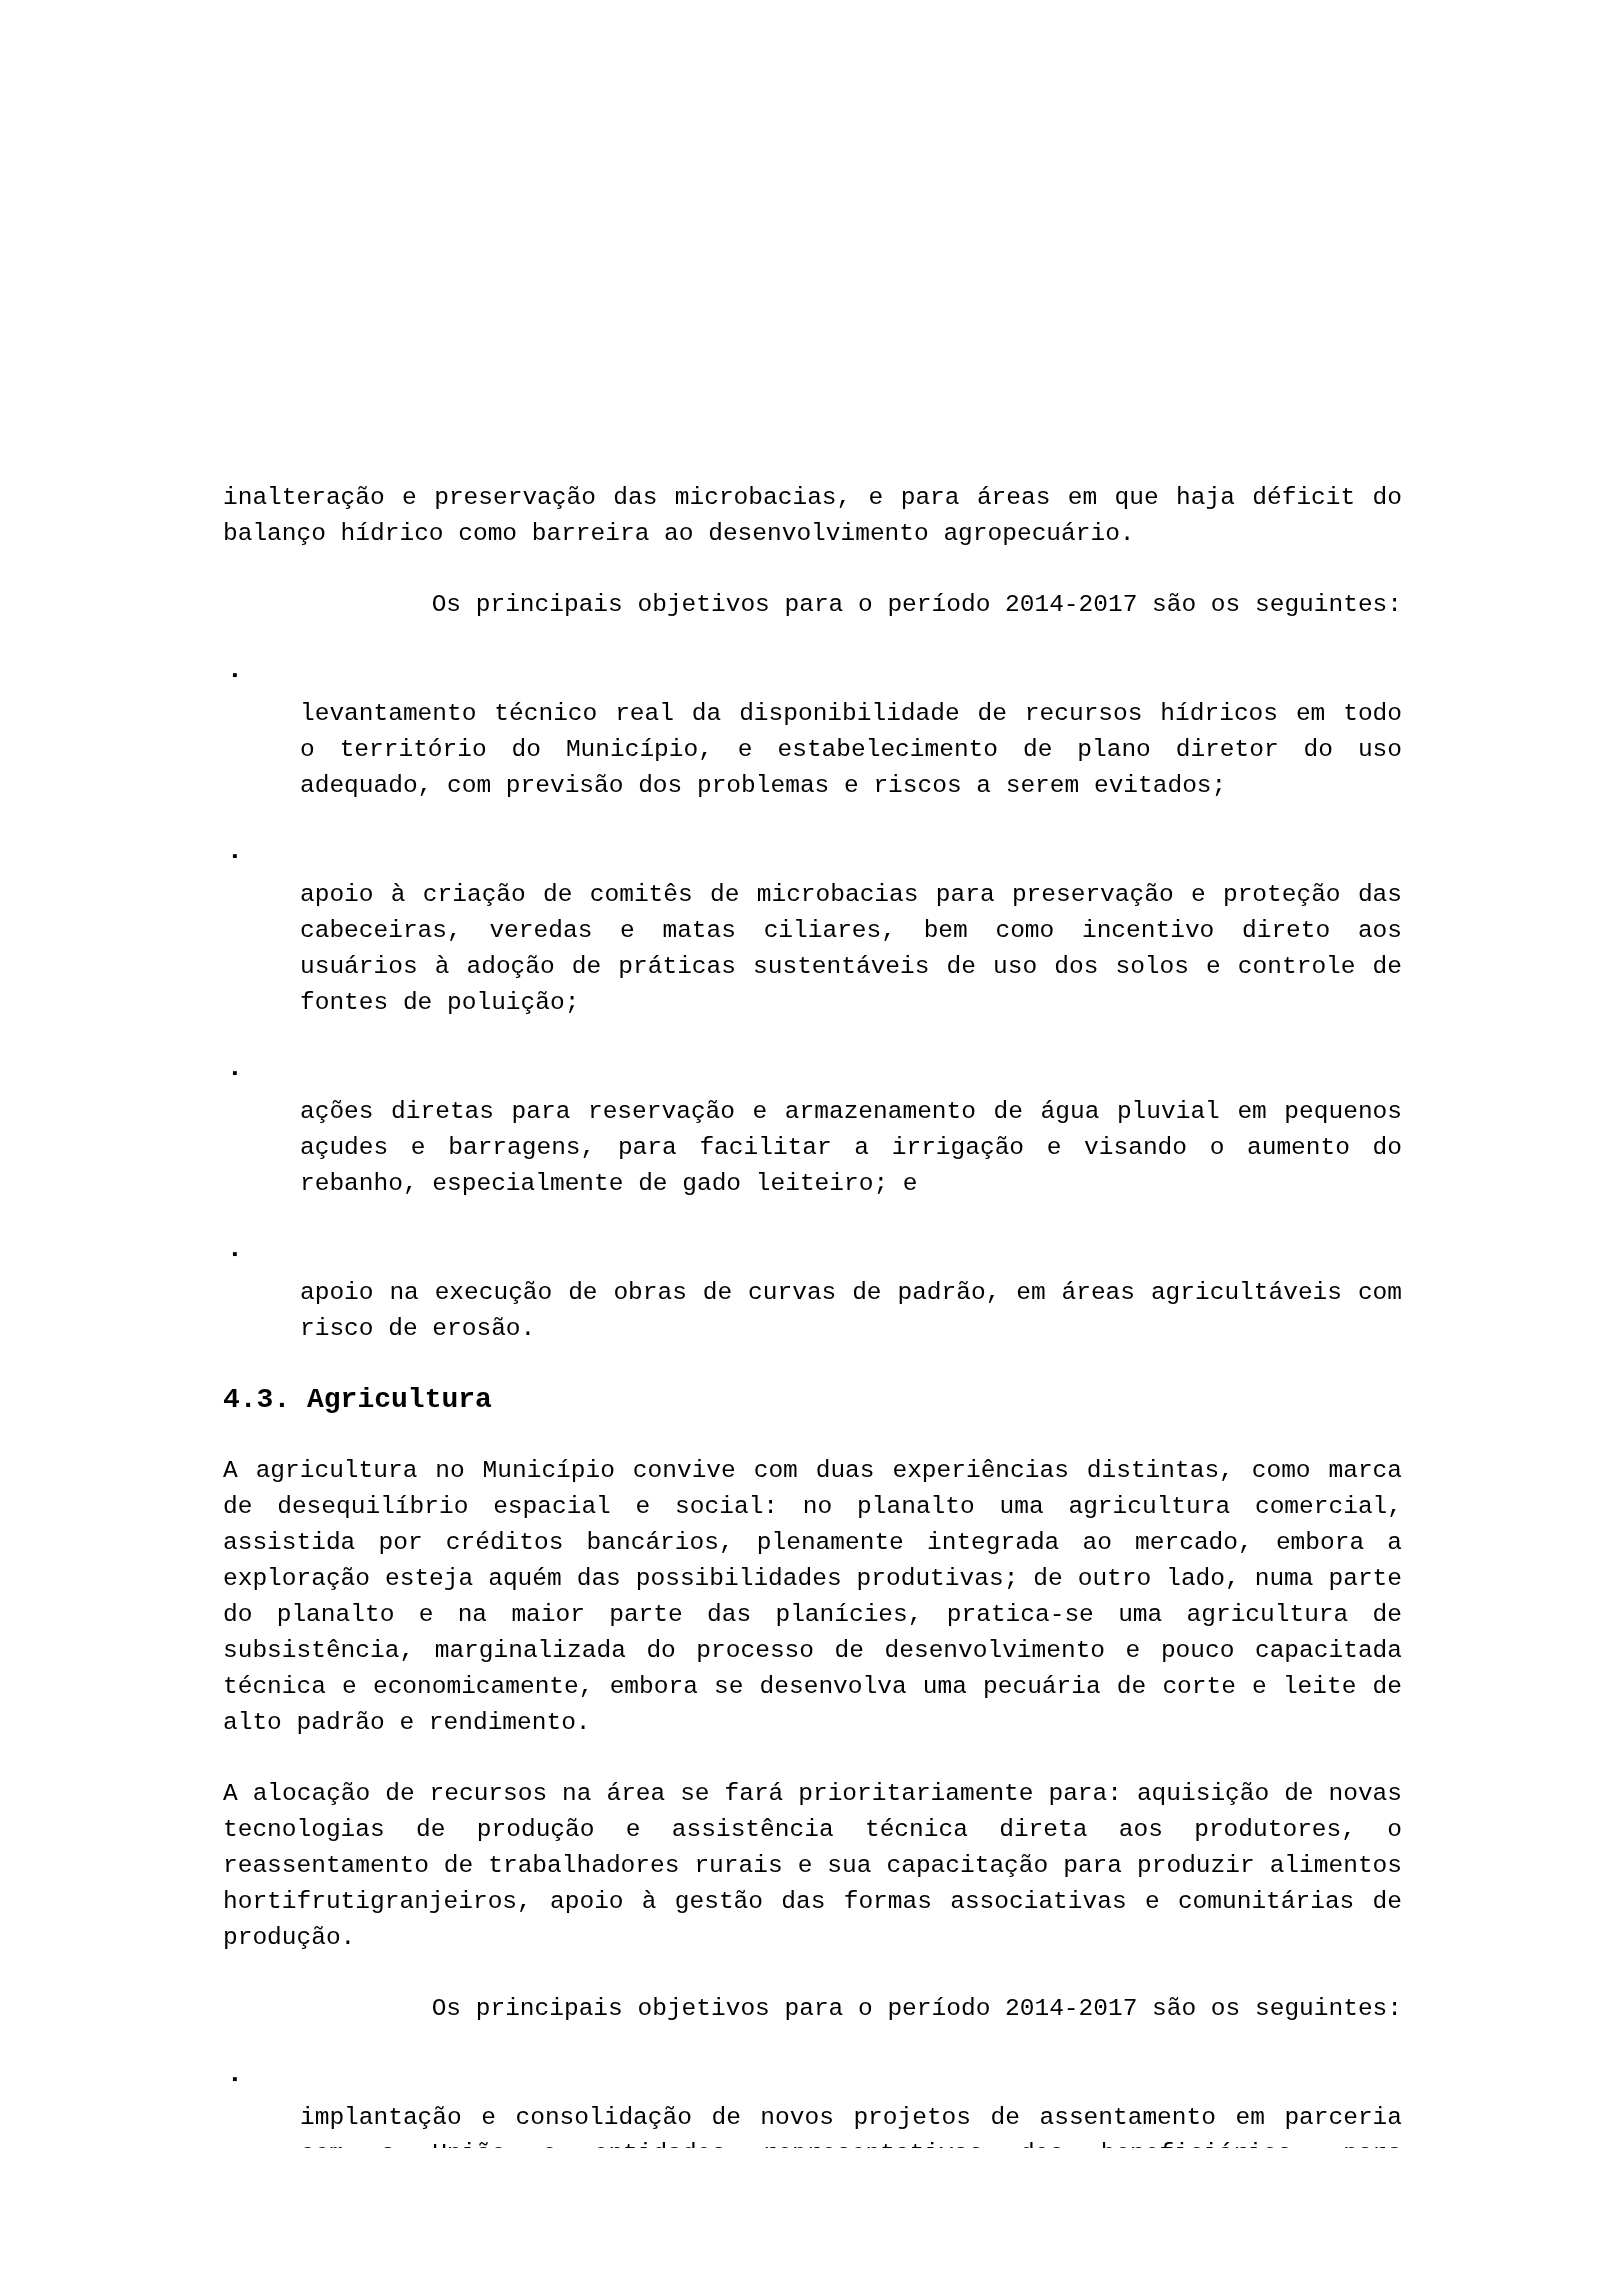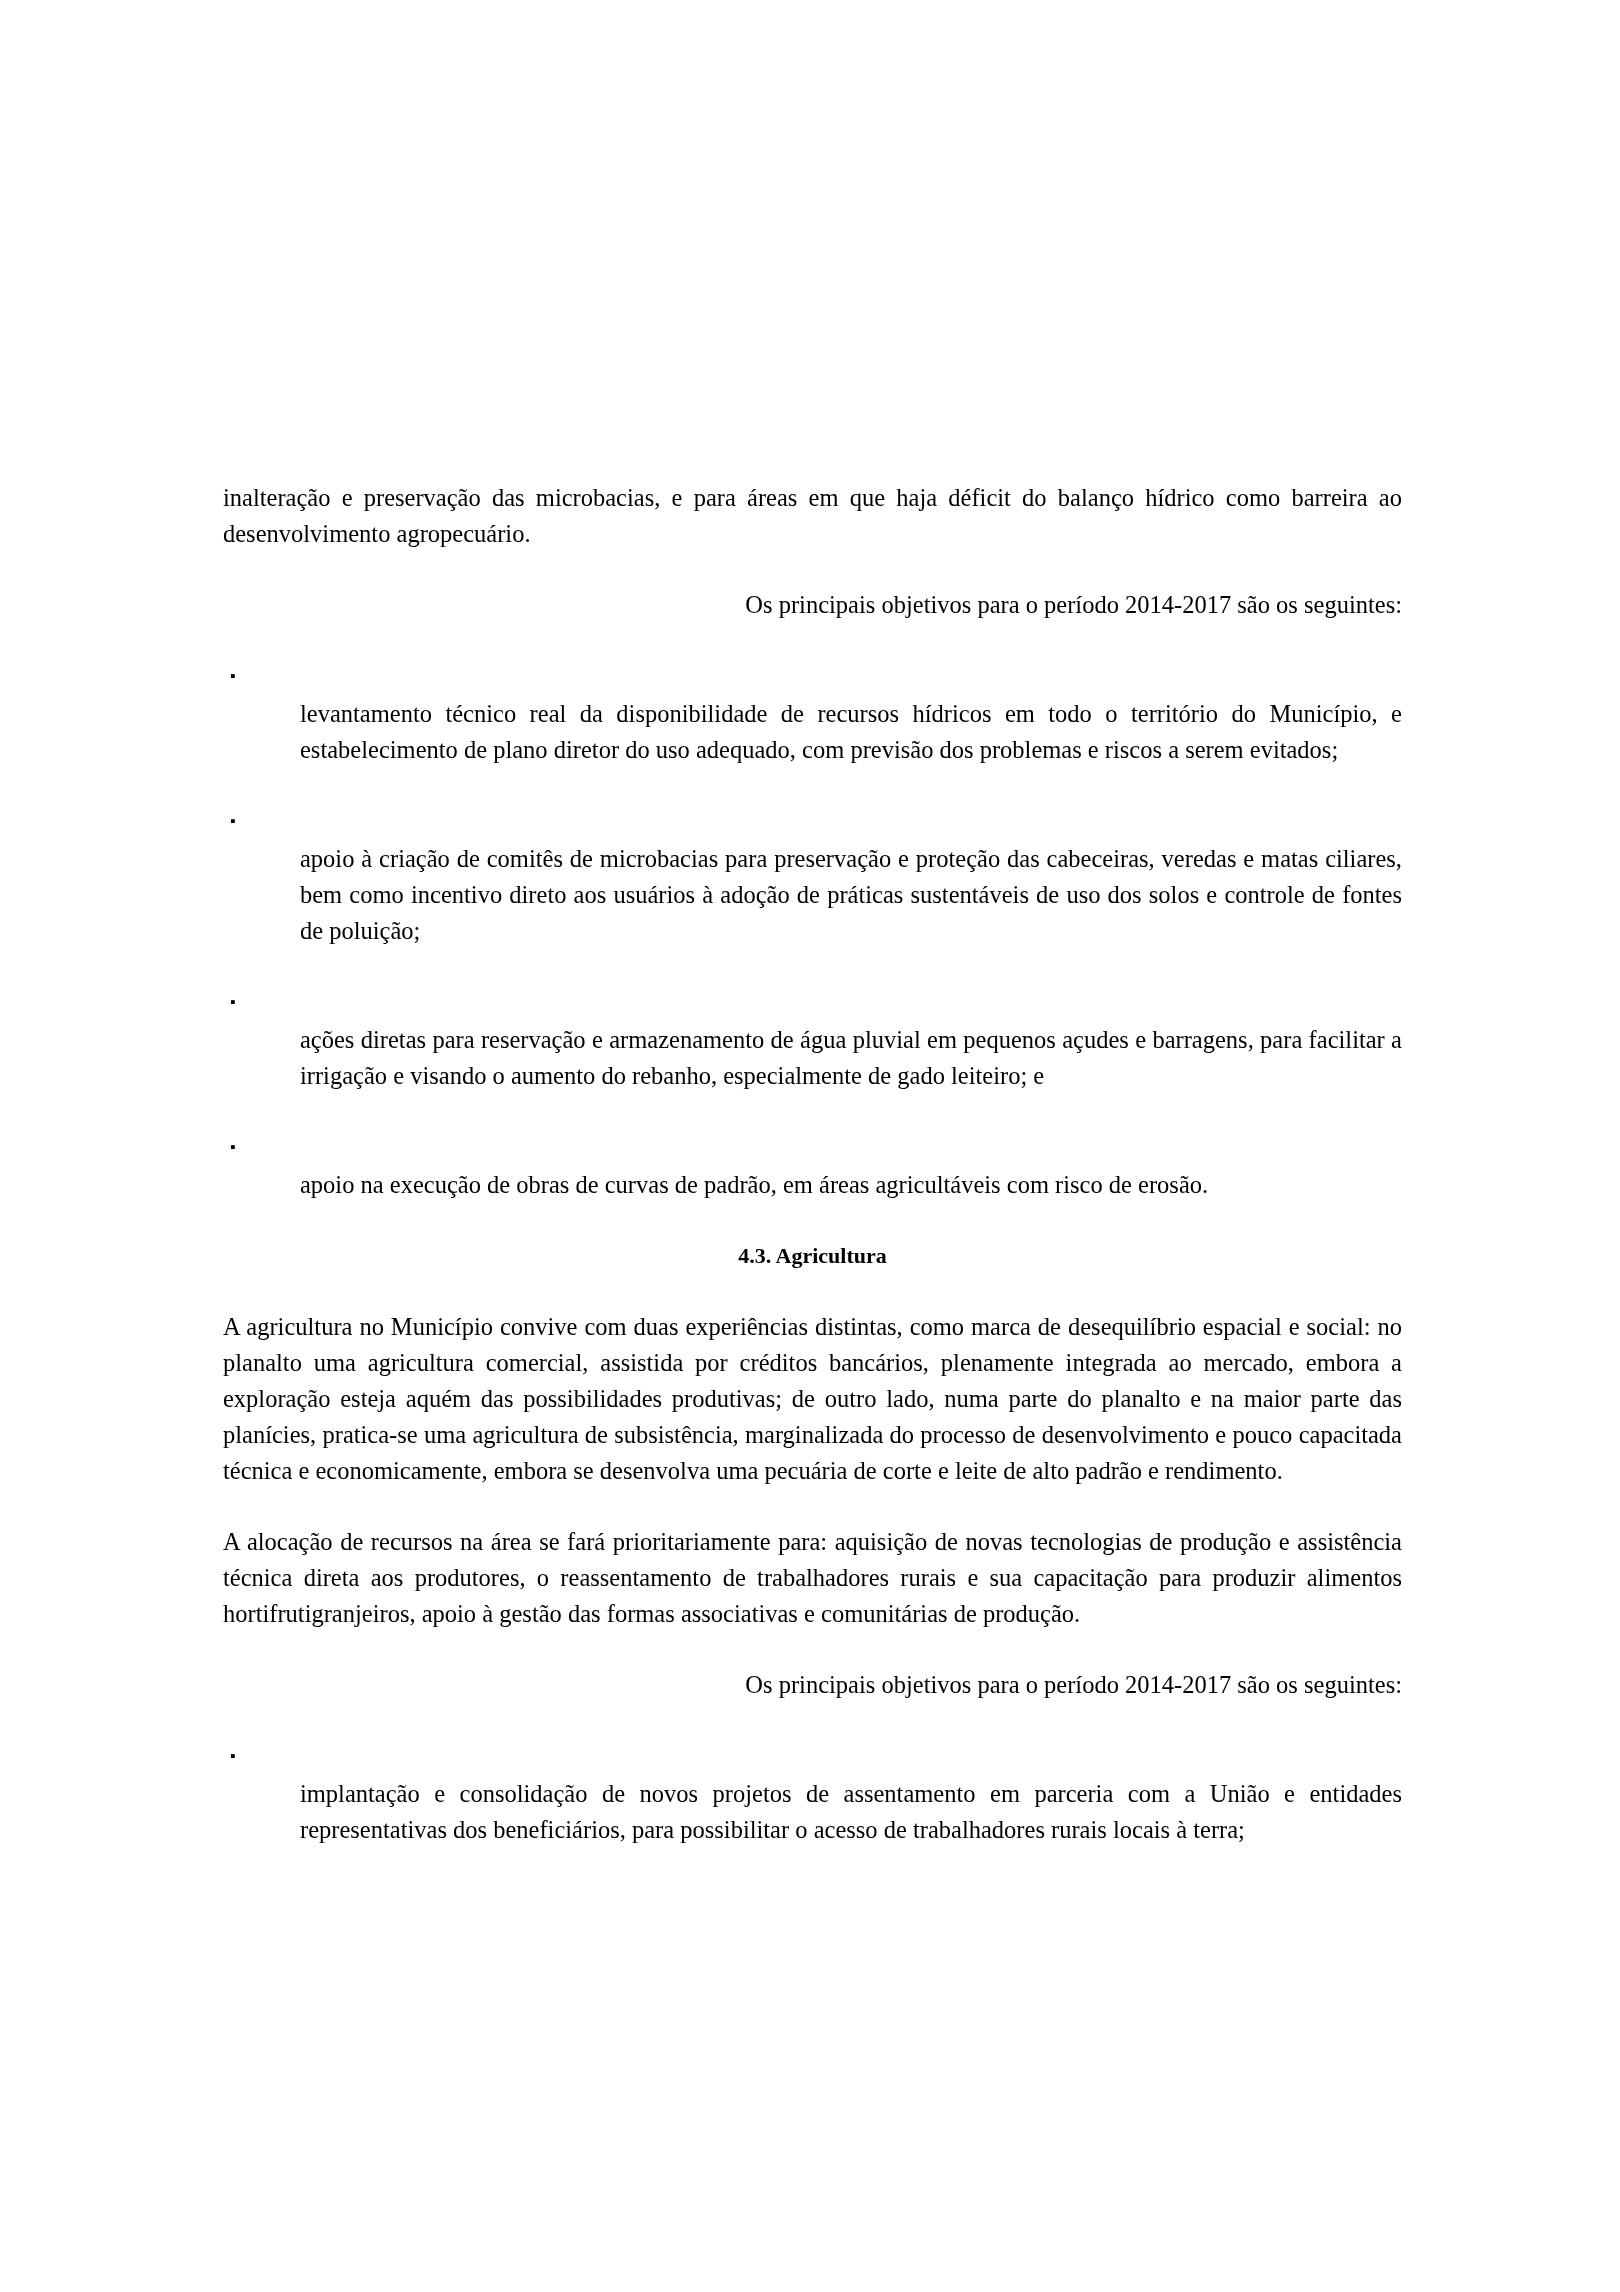--- a/index.html
+++ b/index.html
@@ -7,39 +7,39 @@
     padding: 0;
     background: #ffffff;
   }
   .page {
     position: relative;
     width: 1620px;
     height: 2148px;
     background: #ffffff;
     box-sizing: border-box;
     padding: 480px 218px 0 223px;
-    font-family: Liberation Serif, serif;
+    font-family: Liberation Mono, monospace;
     font-size: 24.5px;
     line-height: 36px;
     color: #000000;
     overflow: hidden;
   }
   .para {
     margin: 0 0 35px 0;
     text-align: justify;
   }
   .para.single {
     text-align: right;
   }
   .section-heading {
     margin: 3.9px 0 35px 0;
-    font-size: 22px;
+    font-size: 28px;
     font-weight: bold;
     line-height: 36px;
-    text-align: center;
+    text-align: left;
   }
   ul.bullets {
     list-style: none;
     margin: 0;
     padding: 0;
   }
   ul.bullets li {
     display: flex;
     margin: 0 0 35px 0;
   }

